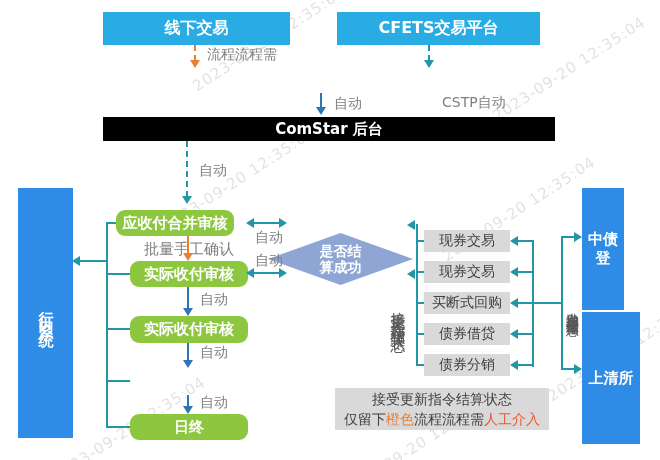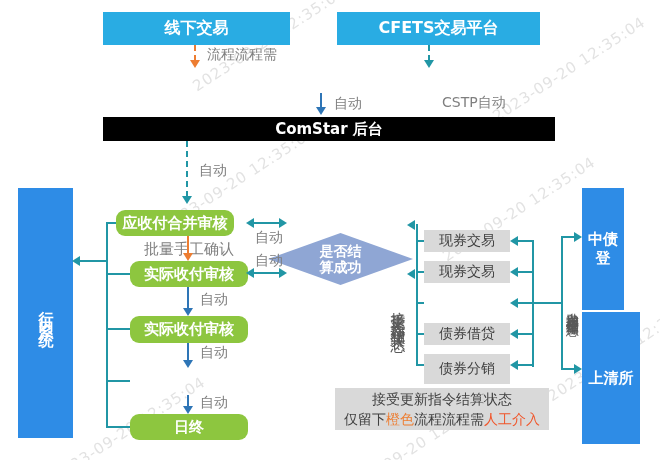--- a/index.html
+++ b/index.html
@@ -123,22 +123,23 @@
   <div class="ah ah-left c-teal" style="left:407px;top:269px;"></div>
   <div class="hline teal-l" style="left:416px;top:240px;width:8px;"></div>
   <div class="hline teal-l" style="left:416px;top:271px;width:8px;"></div>
   <div class="hline teal-l" style="left:416px;top:302px;width:8px;"></div>
   <div class="hline teal-l" style="left:416px;top:333px;width:8px;"></div>
   <div class="hline teal-l" style="left:416px;top:364px;width:8px;"></div>
   <div class="vtext" style="left:388px;top:222px;height:184px;font-size:15px;letter-spacing:3px;">接受更新指令结算状态</div>
 
   <div class="box graybox" style="left:424px;top:230px;width:86px;height:22px;">现券交易</div>
   <div class="box graybox" style="left:424px;top:261px;width:86px;height:22px;">现券交易</div>
+  <div class="box graybox" style="left:424px;top:292px;width:86px;height:22px;">买断式回购</div>
   <div class="box graybox" style="left:424px;top:323px;width:86px;height:22px;">债券借贷</div>
-  <div class="box graybox" style="left:424px;top:354px;width:86px;height:30px;">债券分销</div>
+  <div class="box graybox" style="left:424px;top:354px;width:86px;height:22px;">债券分销</div>
 
   <div class="vline teal-l" style="left:532px;top:240px;height:127px;"></div>
   <div class="hline teal-l" style="left:517px;top:240px;width:16px;"></div>
   <div class="ah ah-left c-teal" style="left:510px;top:236px;"></div>
   <div class="hline teal-l" style="left:517px;top:271px;width:16px;"></div>
   <div class="ah ah-left c-teal" style="left:510px;top:267px;"></div>
   <div class="hline teal-l" style="left:517px;top:302px;width:16px;"></div>
   <div class="ah ah-left c-teal" style="left:510px;top:298px;"></div>
   <div class="hline teal-l" style="left:517px;top:333px;width:16px;"></div>
   <div class="ah ah-left c-teal" style="left:510px;top:329px;"></div>

